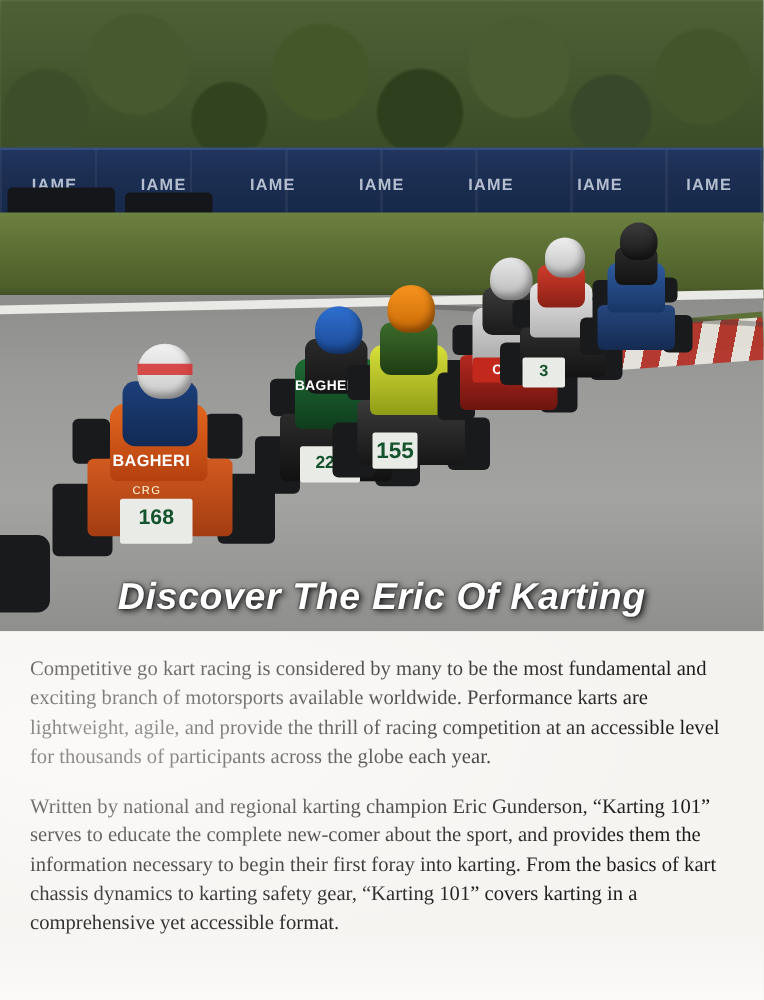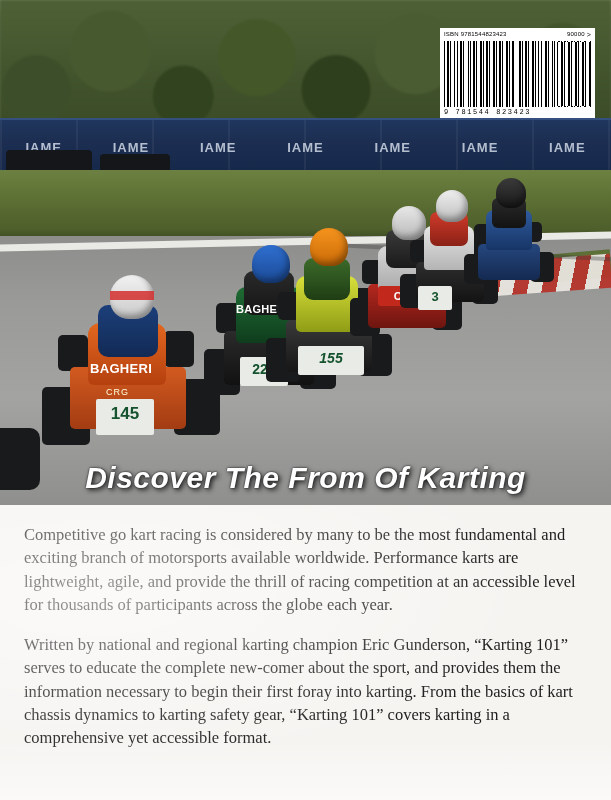--- a/index.html
+++ b/index.html
@@ -226,21 +226,21 @@
   
   #kart-155 { left: 262px; top: 228px; width: 140px; height: 165px; }
   #kart-155 .t-bl { left: 4px;  top: 110px; width: 34px; height: 44px; }
   #kart-155 .t-br { left: 96px; top: 106px; width: 34px; height: 42px; }
   #kart-155 .t-fl { left: 16px; top: 64px;  width: 22px; height: 28px; }
   #kart-155 .t-fr { left: 90px; top: 60px;  width: 22px; height: 28px; }
   #kart-155 .chassis { left: 24px; top: 92px; width: 86px; height: 52px; background: linear-gradient(#3a3a3a, #161616); }
   #kart-155 .seatback { left: 34px; top: 48px; width: 62px; height: 56px; background: linear-gradient(#d9e03a, #8f9d16); border-radius: 10px 10px 5px 5px; }
   #kart-155 .torso { left: 42px; top: 30px; width: 46px; height: 42px; background: linear-gradient(#3c6b2a, #1f3d14); border-radius: 9px; }
   #kart-155 .helmet { left: 48px; top: 0px; width: 38px; height: 38px; background: linear-gradient(#f7941e, #c96a06); }
-  #kart-155 .plate { left: 36px; top: 118px; width: 66px; height: 24px; font-size: 14px; padding-top: 5px; font-style: italic; }
+  #kart-155 .plate { left: 36px; top: 118px; width: 36px; height: 24px; font-size: 18px; padding-top: 5px; }
 
   
   #kart-crg { left: 348px; top: 206px; width: 126px; height: 140px; }
   #kart-crg .t-bl { left: 2px;  top: 92px;  width: 30px; height: 38px; }
   #kart-crg .t-br { left: 84px; top: 88px;  width: 30px; height: 36px; }
   #kart-crg .t-fl { left: 14px; top: 54px;  width: 20px; height: 24px; }
   #kart-crg .t-fr { left: 78px; top: 52px;  width: 20px; height: 24px; }
   #kart-crg .chassis { left: 20px; top: 78px; width: 78px; height: 44px; background: linear-gradient(#b5281f, #6d150f); }
   #kart-crg .seatback { left: 30px; top: 40px; width: 56px; height: 48px; background: linear-gradient(#d8d8d8, #a6a6a6); border-radius: 9px 9px 4px 4px; }
   #kart-crg .torso { left: 38px; top: 24px; width: 42px; height: 38px; background: linear-gradient(#3a3a3a, #1a1a1a); border-radius: 8px; }
@@ -436,21 +436,21 @@
       <div class="tire t-br"></div>
       <div class="tire t-fl"></div>
       <div class="tire t-fr"></div>
       <div class="body chassis"></div>
       <div class="body seatback"></div>
       <div class="body torso"></div>
       <div class="helmet"></div>
       <div class="helmet-stripe"></div>
       <div class="name">BAGHERI</div>
       <div class="brand">CRG</div>
-      <div class="plate">145</div>
+      <div class="plate">168</div>
     </div>
 
     <div class="kart" id="kart-bagheri">
       <div class="tire t-bl"></div>
       <div class="tire t-br"></div>
       <div class="tire t-fl"></div>
       <div class="tire t-fr"></div>
       <div class="body chassis"></div>
       <div class="body seatback"></div>
       <div class="body torso"></div>
@@ -504,36 +504,22 @@
       <div class="tire t-fr"></div>
       <div class="body chassis"></div>
       <div class="body seatback"></div>
       <div class="body torso"></div>
       <div class="helmet"></div>
     </div>
 
 
     <div class="corner-tire"></div>
 
-    <div class="barcode-panel">
-      <div class="barcode-top">
-        <span>ISBN 9781544823423</span>
-        <span class="barcode-price">
-          <span>90000</span>
-          <span class="price-sep">&gt;</span>
-        </span>
-      </div>
-      <div class="bars">
-        <div class="bars-inner"></div>
-      </div>
-      <div class="barcode-digits">9 781544 823423</div>
-      <div class="barcode-right-block"></div>
-    </div>
-
-    <div class="photo-title">Discover The From Of Karting</div>
+
+    <div class="photo-title">Discover The Eric Of Karting</div>
   </div>
 
   <div class="text-area">
     <p>Competitive go kart racing is considered by many to be the most fundamental and exciting branch of motorsports available worldwide. Performance karts are lightweight, agile, and provide the thrill of racing competition at an accessible level for thousands of participants across the globe each year.</p>
     <p>Written by national and regional karting champion Eric Gunderson, “Karting 101” serves to educate the complete new-comer about the sport, and provides them the information necessary to begin their first foray into karting. From the basics of kart chassis dynamics to karting safety gear, “Karting 101” covers karting in a comprehensive yet accessible format.</p>
   </div>
   <div class="page-sheen"></div>
   <div class="fade-bottom"></div>
 </div>
 

